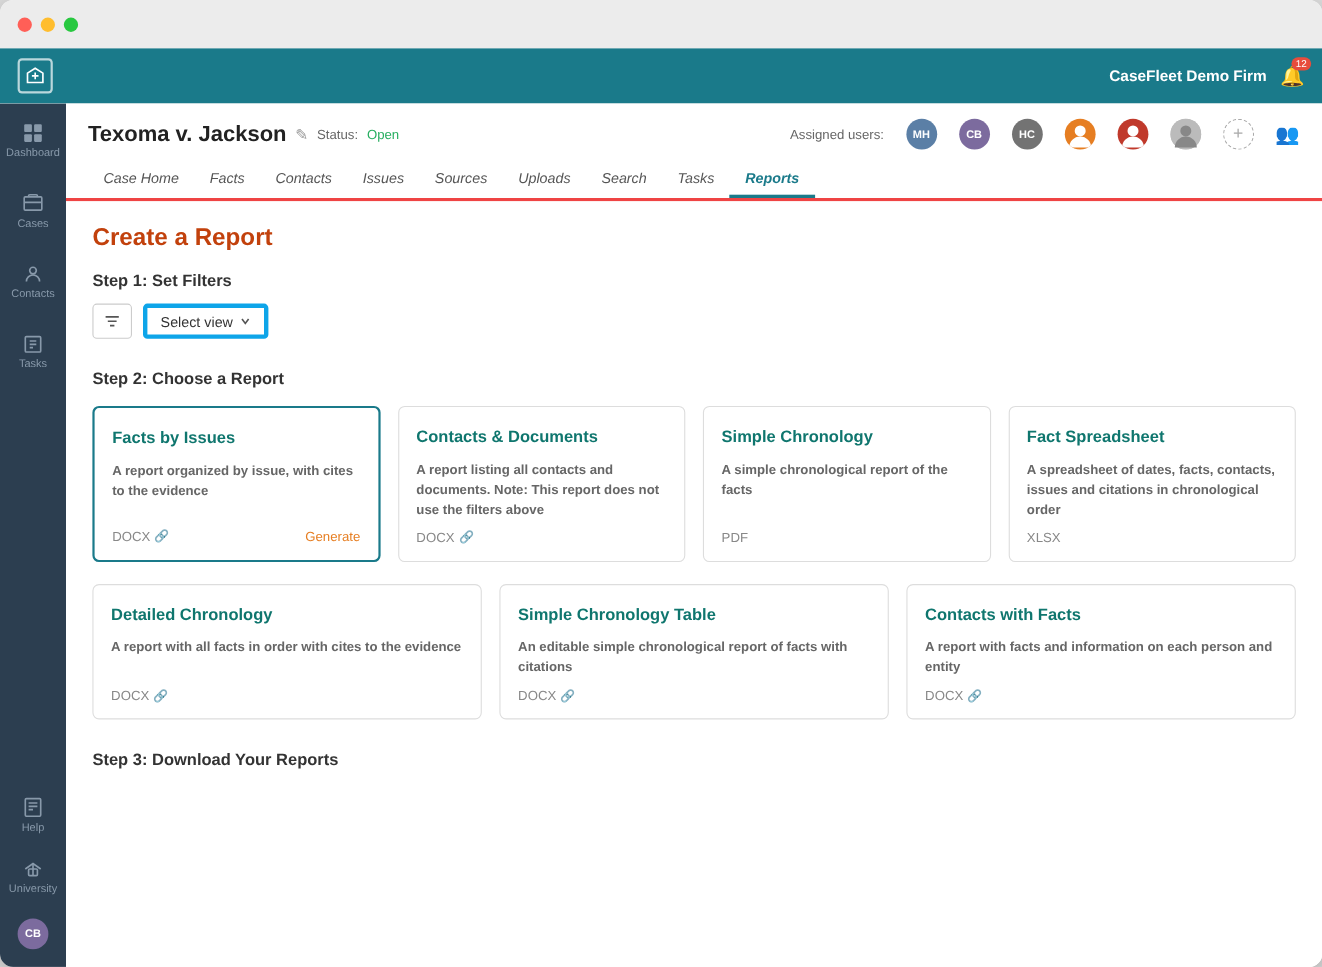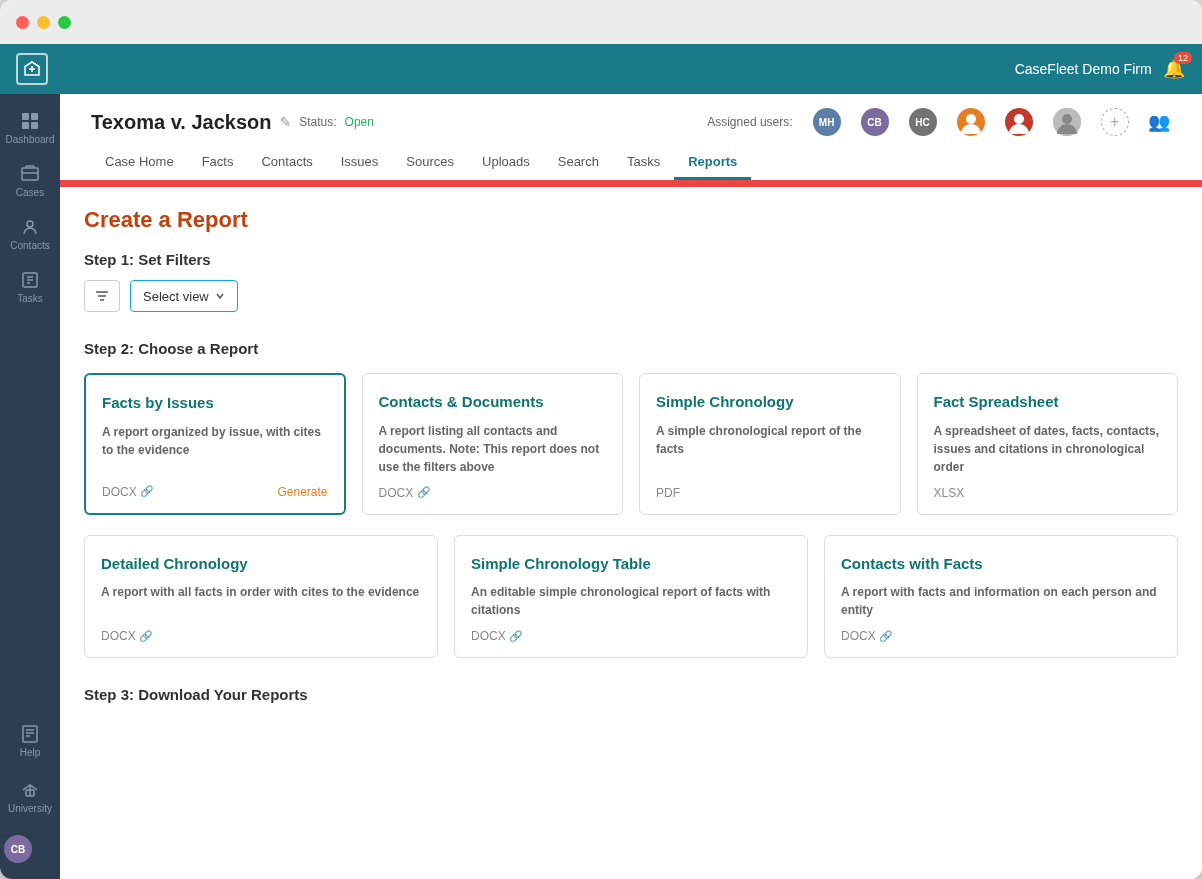--- a/index.html
+++ b/index.html
@@ -69,21 +69,21 @@
       display: flex;
       align-items: center;
       justify-content: center;
       color: white;
       font-weight: bold;
       font-size: 16px;
     }
     .firm-name {
       color: white;
       font-size: 14px;
-      font-weight: 400;
+      font-weight: 700;
     }
     .top-bar-right {
       display: flex;
       align-items: center;
       gap: 12px;
     }
     .notification-btn {
       position: relative;
       color: white;
       cursor: pointer;
@@ -103,21 +103,21 @@
     }
 
     
     .sidebar {
       width: 60px;
       background: #2c3e50;
       display: flex;
       flex-direction: column;
       align-items: center;
       padding: 8px 0;
-      gap: 1px;
+      gap: 12px;
       flex-shrink: 0;
     }
     .sidebar-item {
       width: 52px;
       height: 52px;
       display: flex;
       flex-direction: column;
       align-items: center;
       justify-content: center;
       gap: 3px;
@@ -127,37 +127,38 @@
     }
     .sidebar-item svg { width: 20px; height: 20px; }
     .sidebar-item-label {
       font-size: 10px;
       color: inherit;
     }
     .sidebar-spacer { flex: 1; }
     .sidebar-bottom {
       display: flex;
       flex-direction: column;
+      align-items: center;
       gap: 4px;
       padding-bottom: 8px;
     }
 
     
     .main-content {
       flex: 1;
       display: flex;
       flex-direction: column;
       overflow: hidden;
       background: white;
     }
 
     
     .case-header {
-      padding: 14px 31px 0;
-      border-bottom: 7px solid #ef4444;
+      padding: 14px 20px 0;
+      border-bottom: 3px solid #ef4444;
       background: white;
     }
     .case-title-row {
       display: flex;
       align-items: center;
       justify-content: space-between;
       margin-bottom: 10px;
     }
     .case-title-left {
       display: flex;
@@ -221,20 +222,21 @@
     .avatar-manage {
       font-size: 18px;
       color: #aaa;
       cursor: pointer;
     }
 
     
     .nav-tabs {
       display: flex;
       gap: 0;
+      font-style: italic;
     }
     .nav-tab {
       padding: 8px 14px;
       font-size: 13px;
       color: #555;
       cursor: pointer;
       border-bottom: 3px solid transparent;
       text-decoration: none;
     }
     .nav-tab.active {
@@ -279,21 +281,21 @@
       background: white;
       display: flex;
       align-items: center;
       justify-content: center;
       cursor: pointer;
       color: #555;
       font-size: 14px;
     }
     .select-view-btn {
       height: 32px;
-      border: 1px solid #0ea5e9;
+      border: 4px solid #0ea5e9;
       border-radius: 4px;
       background: white;
       padding: 0 12px;
       cursor: pointer;
       display: flex;
       align-items: center;
       gap: 6px;
       font-size: 13px;
       color: #333;
     }

